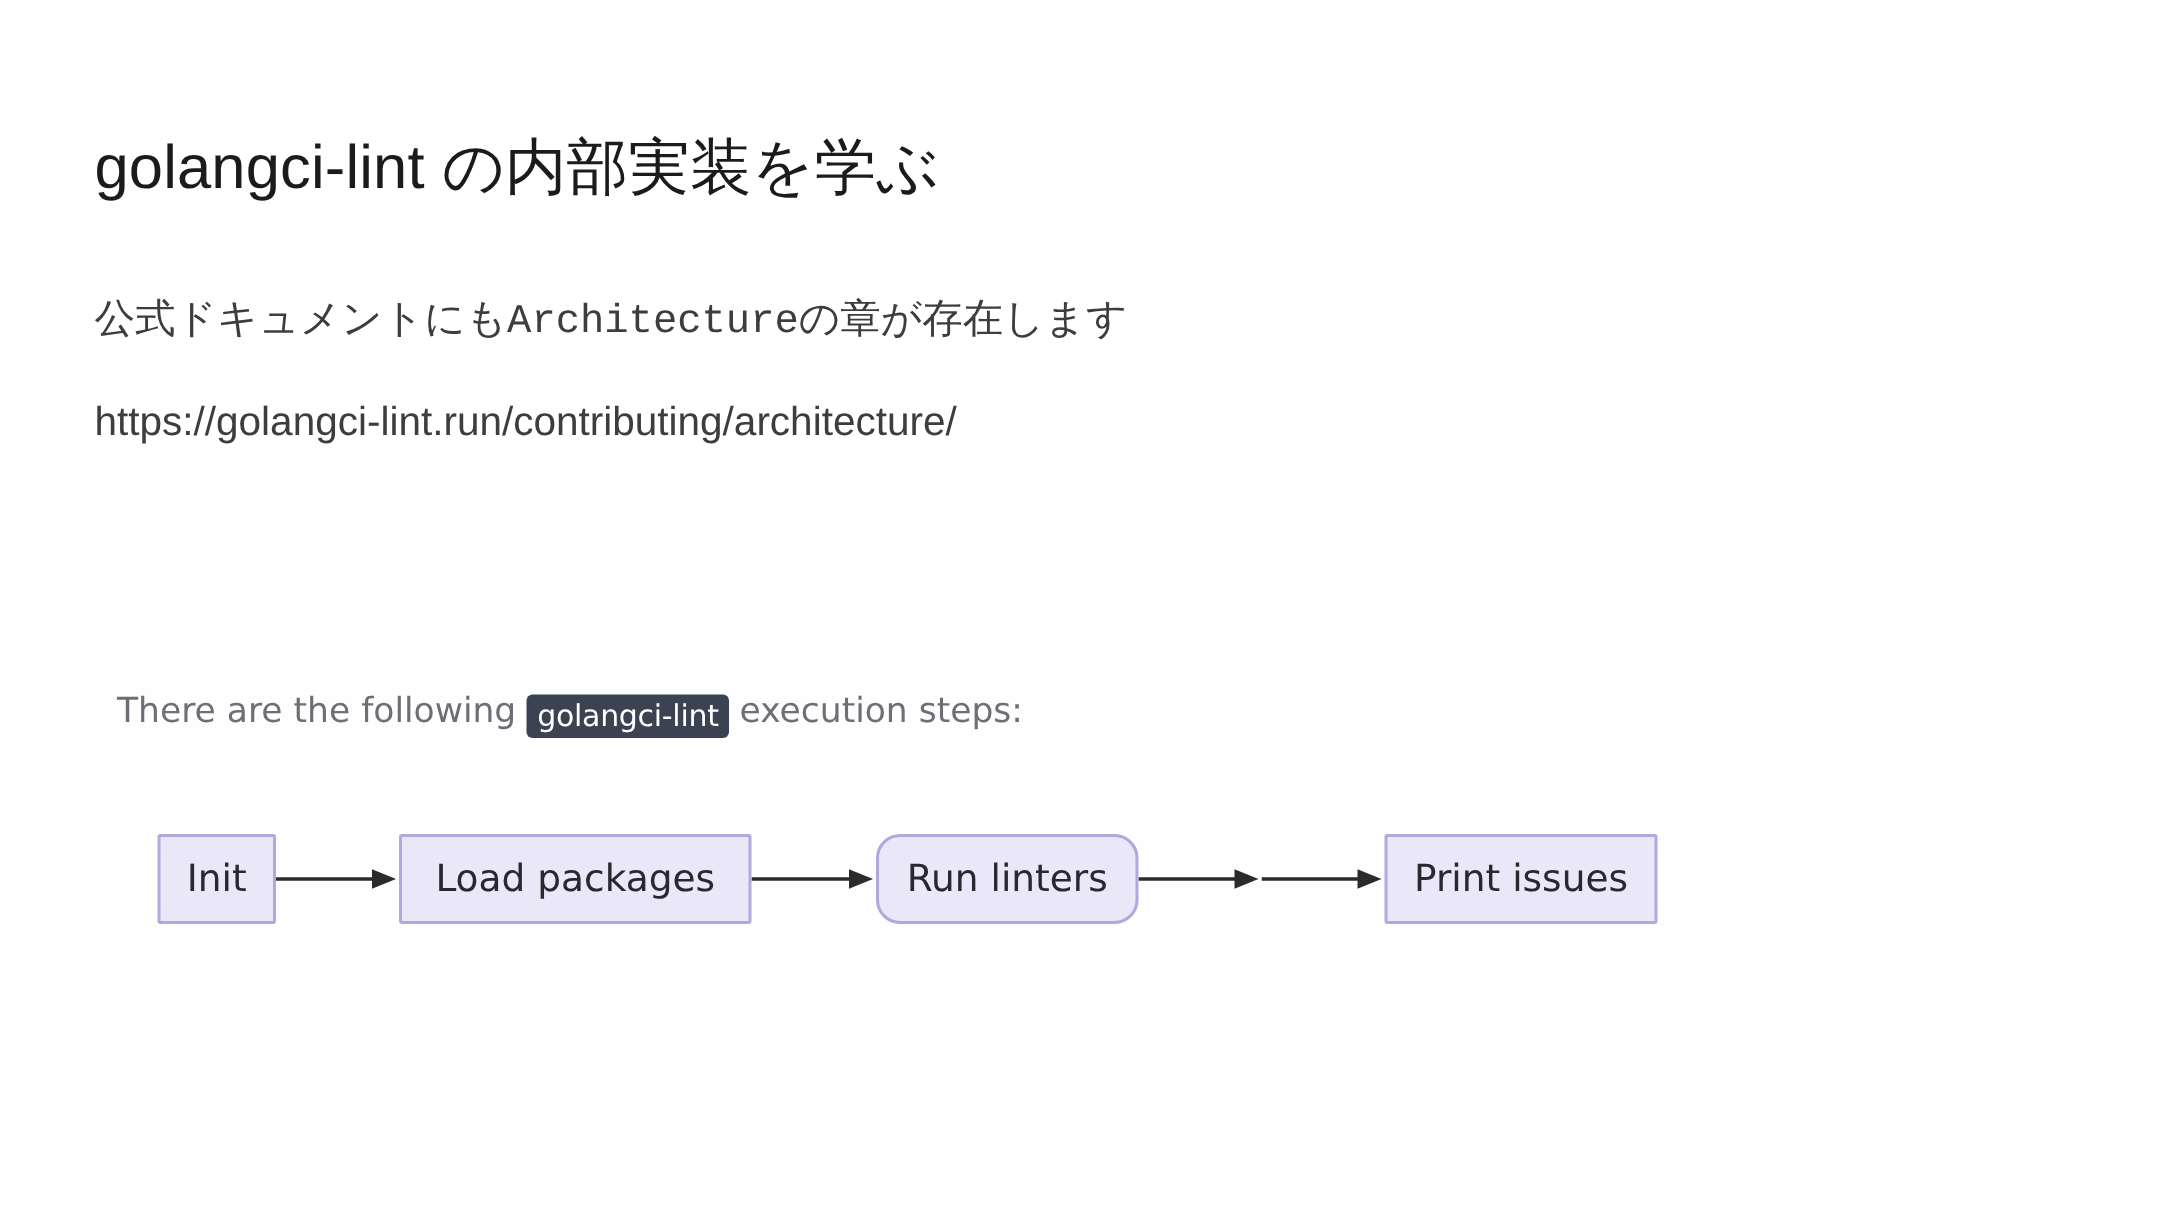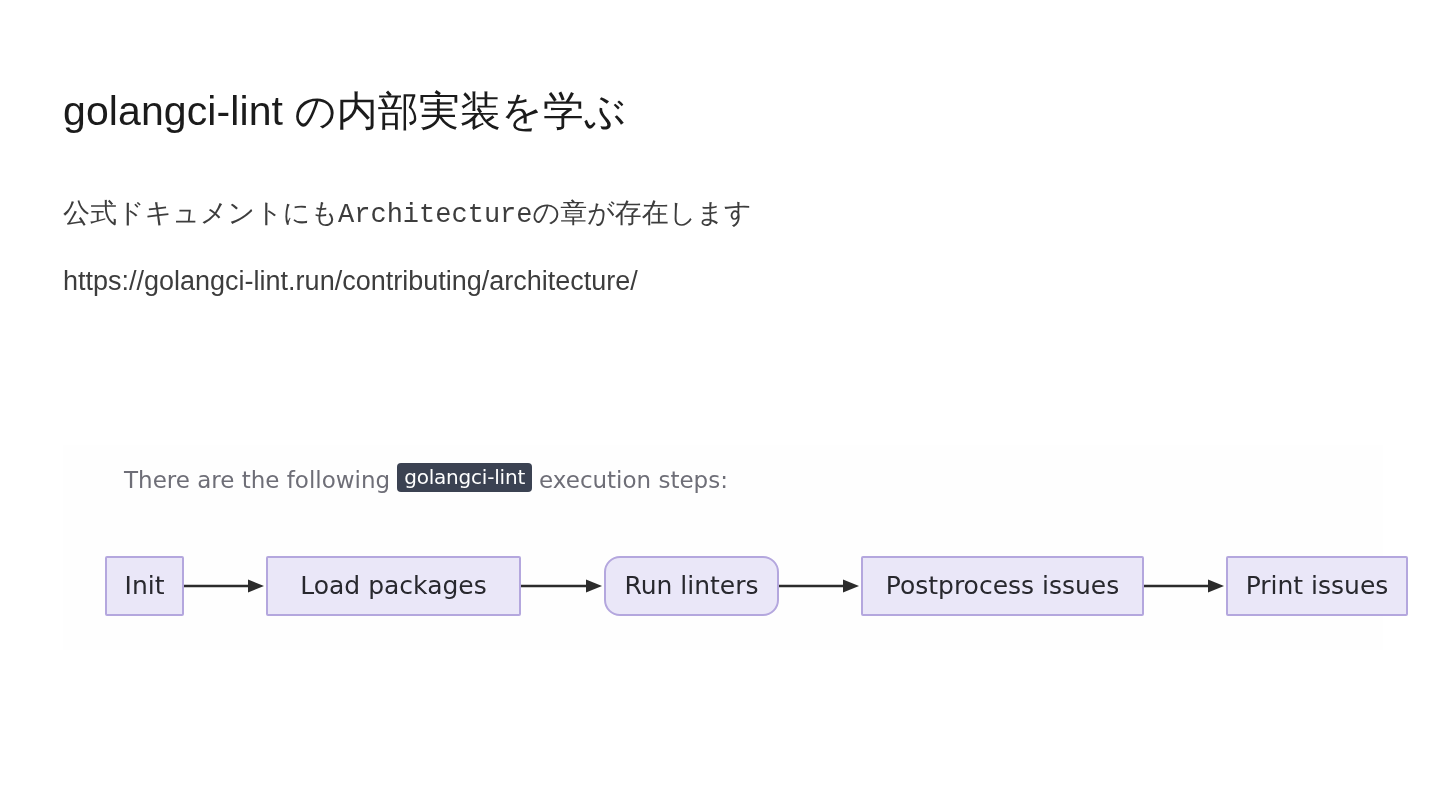--- a/index.html
+++ b/index.html
@@ -60,23 +60,22 @@
 
   .doc-caption {
     position: absolute;
     left: 15px;
     top: 18px;
     font-size: 24px;
     line-height: 1;
     color: #6e6e77;
     white-space: nowrap;
     display: flex;
-    align-items: flex-end;
-    font-family: "DejaVu Sans", sans-serif;
-    margin-left: 46px;
+    align-items: flex-start;
+    font-family: "DejaVu Sans", sans-serif;
   }
   .doc-caption .cap-text {
     font-family: "DejaVu Sans", sans-serif;
     font-size: 23px;
   }
   .code-badge {
     display: inline-block;
     background: #3b4252;
     color: #ffffff;
     border-radius: 4px;
@@ -115,21 +114,21 @@
     align-items: center;
     justify-content: center;
     color: #28282e;
     font-size: 25px;
     font-family: "DejaVu Sans", sans-serif;
     white-space: nowrap;
     padding: 0 18px;
     flex: none;
   }
   .node-init            { width: 79px; margin-left: 17px; }
-  .node-load-packages   { width: 255px; }
+  .node-load-packages   { width: 235px; }
   .node-run-linters     { width: 175px; border-radius: 16px; }
   .node-postprocess     { width: 283px; }
   .node-print-issues    { width: 182px; }
 
   .arrow {
     flex: none;
     width: 82px;
     height: 18px;
     position: relative;
   }
@@ -181,21 +180,20 @@
 
         <div class="node node-run-linters">Run linters</div>
 
         <div class="arrow a3">
           <svg width="82" height="18" viewBox="0 0 82 18" xmlns="http://www.w3.org/2000/svg">
             <line x1="0" y1="9" x2="66" y2="9" stroke="#2b2b2b" stroke-width="2.4"></line>
             <polygon points="64,2.5 80,9 64,15.5" fill="#2b2b2b"></polygon>
           </svg>
         </div>
 
-        <div class="node node-postprocess">Postprocess issues</div>
 
         <div class="arrow a4">
           <svg width="82" height="18" viewBox="0 0 82 18" xmlns="http://www.w3.org/2000/svg">
             <line x1="0" y1="9" x2="66" y2="9" stroke="#2b2b2b" stroke-width="2.4"></line>
             <polygon points="64,2.5 80,9 64,15.5" fill="#2b2b2b"></polygon>
           </svg>
         </div>
 
         <div class="node node-print-issues">Print issues</div>
 

